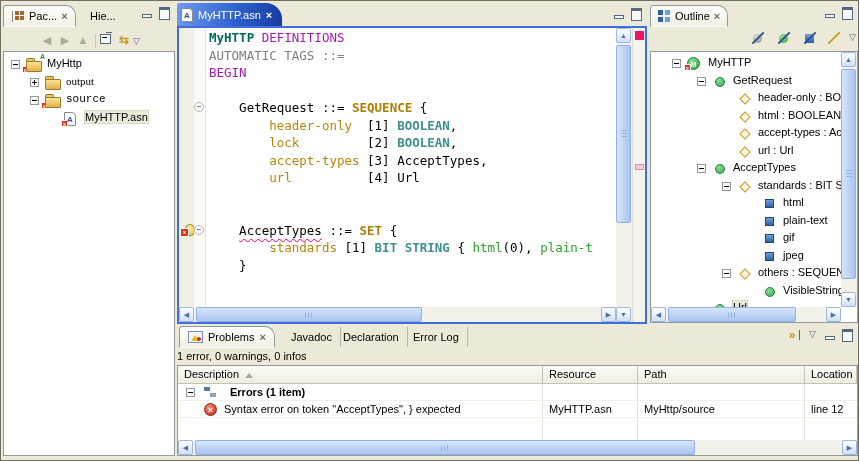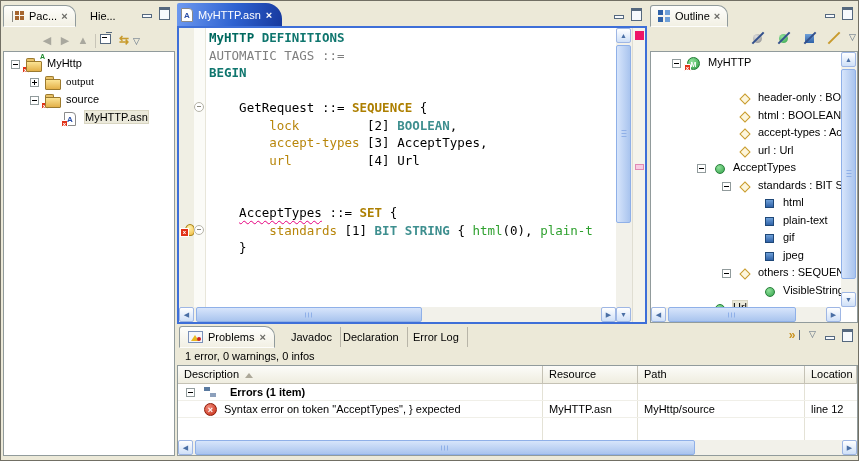--- a/index.html
+++ b/index.html
@@ -115,21 +115,21 @@
   .eframe{position:absolute;left:0;right:0;top:23px;bottom:1px;border:2px solid #3E6FD8;background:#fff;}
   .eruler{position:absolute;left:0;top:0;bottom:15px;width:15px;background:#F0EFE4;}
   .efold{position:absolute;left:15px;top:0;bottom:15px;width:12px;background:#FBFBF7;
         border-right:1px solid #E8E6DA;}
   .foldc{position:absolute;left:0;width:10px;height:10px;border:1px solid #B6B4A8;border-radius:50%;background:#fff;}
   .foldc::after{content:"";position:absolute;left:2px;top:3px;width:4px;height:1px;background:#8A887C;}
   .ecode{position:absolute;left:27px;top:0;right:29px;bottom:15px;overflow:hidden;
         font-family:"DejaVu Sans Mono",monospace;font-size:12.5px;padding:1px 0 0 3px;}
   .cl{height:17.5px;line-height:17.5px;white-space:pre;}
   .seg-mod{color:#00695F;font-weight:bold;}
-  .seg-def{color:#0f766e;font-weight:bold;}
+  .seg-def{color:#a21caf;font-weight:normal;}
   .seg-gray{color:#7F7F7F;}
   .seg-kw{color:#AD7F00;font-weight:bold;}
   .seg-fld{color:#B8860B;}
   .seg-bi{color:#3E8F8F;font-weight:bold;}
   .seg-enum{color:#2FA12F;}
   .seg-plain{color:#000;}
   .seg-err{color:#000;text-decoration:underline;text-decoration-style:wavy;
         text-decoration-color:#E6007E;text-decoration-thickness:1px;text-underline-offset:3px;}
   .eover{position:absolute;right:0;top:0;bottom:0;width:13px;background:#F5F4EC;border-left:1px solid #E0DED2;}
   .ovsq{position:absolute;left:2px;top:3px;width:9px;height:9px;background:#ED1567;}
@@ -144,21 +144,21 @@
   .sthumb.h{background:linear-gradient(#D7E5FB,#A9C4EE);}
   .grip{position:absolute;left:50%;top:50%;width:8px;height:5px;transform:translate(-50%,-50%);
         background:repeating-linear-gradient(90deg,#8FB0E8 0 1px,transparent 1px 3px);}
   .grip.v{width:5px;height:8px;
         background:repeating-linear-gradient(#8FB0E8 0 1px,transparent 1px 3px);}
   
   .ptab{position:absolute;top:2px;height:20px;display:flex;align-items:center;gap:5px;padding:0 8px;}
   .ptab.flat{border-right:1px solid #B8B5A8;}
   .ptab.active{background:linear-gradient(#FEFEFC,#F2F0E4);border:1px solid #919B9C;
         border-bottom:1px solid #FDFDFB;border-radius:3px 10px 0 0;height:22px;top:1px;}
-  .summary{position:absolute;left:8px;top:25px;}
+  .summary{position:absolute;left:0;top:25px;}
   .tbl{position:absolute;left:0;top:40px;right:0;bottom:0;background:#fff;border:1px solid #919B9C;overflow:hidden;}
   .thead{position:absolute;left:0;right:0;top:0;height:18px;
         background:linear-gradient(#FCFCF9,#EFEDE0);border-bottom:1px solid #C5C2B5;}
   .th{position:absolute;top:0;height:18px;line-height:17px;padding-left:6px;
         border-right:1px solid #C5C2B5;white-space:nowrap;}
   .sortup{display:inline-block;width:0;height:0;border-left:4px solid transparent;
         border-right:4px solid transparent;border-bottom:5px solid #ACA899;margin-left:6px;}
   .colline{position:absolute;top:18px;bottom:0;width:1px;background:#E4E2D6;}
   .prow{position:absolute;left:0;right:0;height:17px;line-height:17px;border-bottom:1px solid #F0EFE8;}
   .pcell{position:absolute;top:0;white-space:nowrap;}
@@ -198,21 +198,21 @@
         <div class="trow" style="top: 22px; height: 18px;">
           <span class="expb plus" style="left: 26px;"></span>
           <span class="ic ic-folder abs" style="left: 41px;"></span>
           <span class="tlabel" style="left: 62px; font-family: Liberation Serif, serif;">output</span>
         </div>
         <div class="trow" style="top: 40px; height: 18px;">
           <span class="expb" style="left: 26px;"></span>
           <span class="ic ic-folder abs" style="left: 41px;">
             <b class="ov-err">x</b>
           </span>
-          <span class="tlabel" style="left: 62px;">source</span>
+          <span class="tlabel" style="left: 62px; font-family: Liberation Mono, monospace;">source</span>
         </div>
         <div class="trow" style="top: 58px; height: 18px;">
           <span class="ic ic-asnfile abs" style="left: 60px;">
             <b class="ov-err">x</b>
           </span>
           <span class="tlabel sel" style="left: 81px;">MyHTTP.asn</span>
         </div>
       </div>
   </div>
 
@@ -235,20 +235,21 @@
       <div class="efold" id="ed-fold">
           <span class="foldc" style="top: 74px;"></span>
           <span class="foldc" style="top: 196.5px;"></span>
         </div>
       <div class="ecode" id="ed-code">
           <div class="cl"><span class="seg-mod">MyHTTP</span><span class="seg-plain"> </span><span class="seg-def">DEFINITIONS</span></div>
           <div class="cl"><span class="seg-gray">AUTOMATIC TAGS ::=</span></div>
           <div class="cl"><span class="seg-def">BEGIN</span></div>
           <div class="cl"></div>
           <div class="cl"><span class="seg-plain">    GetRequest ::= </span><span class="seg-kw">SEQUENCE</span><span class="seg-plain"> {</span></div>
+          <div class="cl"><span class="seg-plain">        </span><span class="seg-fld">header-only</span><span class="seg-plain">  [1] </span><span class="seg-bi">BOOLEAN</span><span class="seg-plain">,</span></div>
           <div class="cl"><span class="seg-plain">        </span><span class="seg-fld">lock</span><span class="seg-plain">         [2] </span><span class="seg-bi">BOOLEAN</span><span class="seg-plain">,</span></div>
           <div class="cl"><span class="seg-plain">        </span><span class="seg-fld">accept-types</span><span class="seg-plain"> [3] AcceptTypes,</span></div>
           <div class="cl"><span class="seg-plain">        </span><span class="seg-fld">url</span><span class="seg-plain">          [4] Url</span></div>
           <div class="cl"></div>
           <div class="cl"></div>
           <div class="cl"><span class="seg-plain">    </span><span class="seg-err">AcceptTypes</span><span class="seg-plain"> ::= </span><span class="seg-kw">SET</span><span class="seg-plain"> {</span></div>
           <div class="cl"><span class="seg-plain">        </span><span class="seg-fld">standards</span><span class="seg-plain"> [1] </span><span class="seg-bi">BIT STRING</span><span class="seg-plain"> { </span><span class="seg-enum">html</span><span class="seg-plain">(0), </span><span class="seg-enum">plain-t</span></div>
           <div class="cl"><span class="seg-plain">    }</span></div>
         </div>
 
@@ -302,20 +303,25 @@
     </div>
     <div class="content" style="left:0;top:48px;width:208px;height:272px;">
       <div id="outline-tree" class="abs" style="left:0;top:0;right:16px;bottom:15px;overflow:hidden;">
           <div class="trow" style="top: 3px; height: 17.5px;">
             <span class="expb" style="left: 21px;"></span>
             <span class="ic ic-module abs" style="left: 36px;">
               <b class="ov-err">x</b>
             </span>
             <span class="tlabel" style="left: 57px;">MyHTTP</span>
           </div>
+          <div class="trow" style="top: 20.5px; height: 17.5px;">
+            <span class="expb" style="left: 46px;"></span>
+            <span class="ic ic-type abs" style="left: 61px;"></span>
+            <span class="tlabel" style="left: 82px;">GetRequest</span>
+          </div>
           <div class="trow" style="top: 38px; height: 17.5px;">
             <span class="ic ic-field abs" style="left: 86px;"></span>
             <span class="tlabel" style="left: 107px;">header-only : BOOLEAN</span>
           </div>
           <div class="trow" style="top: 55.5px; height: 17.5px;">
             <span class="ic ic-field abs" style="left: 86px;"></span>
             <span class="tlabel" style="left: 107px;">html : BOOLEAN</span>
           </div>
           <div class="trow" style="top: 73px; height: 17.5px;">
             <span class="ic ic-field abs" style="left: 86px;"></span>

